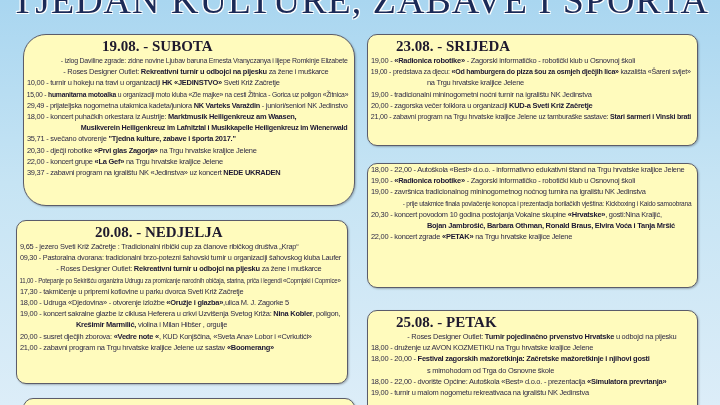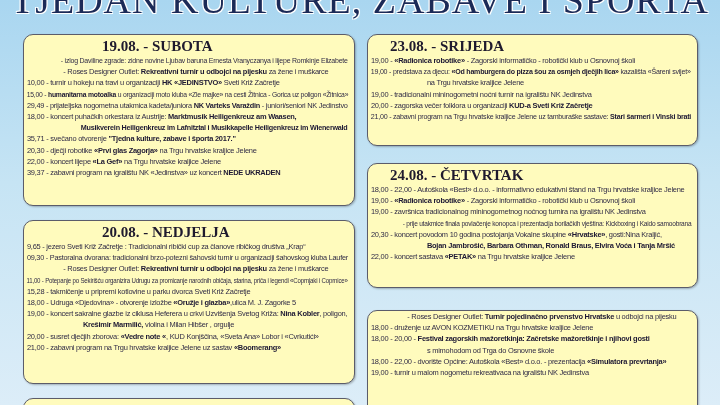--- a/index.html
+++ b/index.html
@@ -20,61 +20,61 @@
     position:absolute; background:#fffbbd;
     border:1.5px solid #5b5c6a; border-radius:10px;
     box-shadow: 1px 1px 2px rgba(0,0,0,0.25);
     overflow:hidden;
   }
   .box h2 {
     margin:0; font-family:"Liberation Serif", serif; font-weight:bold;
     font-size:15px; color:#1f1a2e; line-height:17px;
     padding-left:78px; padding-top:3px;
   }
-  .box.right h2 { padding-left:22px; }
+  .box.right h2 { padding-left:28px; }
   .ev {
     font-family:"Liberation Sans Narrow","Liberation Sans", sans-serif;
     font-size:7.6px; line-height:11.2px; white-space:nowrap;
     letter-spacing:-0.25px; transform-origin:left;
     padding-left:3px; color:#2f2a45;
   }
   .ev b { color:#1d1833; }
   .ev.indent { padding-left:60px; }
   .ev.indent3 { padding-left:40px; }
 </style>
 </head>
 <body>
 
 <div class="title">TJEDAN KULTURE, ZABAVE I SPORTA</div>
 
-<div class="box" style="left:23px; top:34px; width:330px; height:170px;">
+<div class="box" style="left:23px; top:34px; width:330px; height:170px;border-radius:23px;">
   <h2>19.08. - SUBOTA</h2>
   <div>
       <div class="ev indent3" style="transform: scaleX(0.92);"><span>- izlog Daviline zgrade: zidne novine Ljubav baruna Ernesta Vranyczanya i lijepe Romkinje Elizabete</span></div>
       <div class="ev indent3" style="transform: scaleX(0.982);"><span>- Roses Designer Outlet: </span><b>Rekreativni turnir u odbojci na pijesku</b><span> za žene i muškarce</span></div>
       <div class="ev" style="transform: scaleX(0.982);"><span>10,00</span><span> - turnir u hokeju na travi u organizaciji </span><b>HK «JEDINSTVO»</b><span> Sveti Križ Začretje</span></div>
       <div class="ev" style="transform: scaleX(0.895);"><span>15,00</span><span> - </span><b>humanitarna motoalka</b><span> u organizaciji moto kluba «Zle majke» na cesti Žitnica - Gorica uz poligon «Žitnica»</span></div>
       <div class="ev" style="transform: scaleX(0.967);"><span>29,49</span><span> - prijateljska nogometna utakmica kadeta/juniora </span><b>NK Varteks Varaždin</b><span> - juniori/seniori NK Jedinstvo</span></div>
       <div class="ev" style="transform: scaleX(0.982);"><span>18,00</span><span> - koncert puhačkih orkestara iz Austrije: </span><b>Marktmusik Heiligenkreuz am Waasen,</b></div>
       <div class="ev indent" style="transform: scaleX(0.947);"><b>Musikverein Heiligenkreuz im Lafnitztal i  Musikkapelle Heiligenkreuz im Wienerwald</b></div>
       <div class="ev" style="transform: scaleX(0.982);"><span>35,71</span><span> - svečano otvorenje  </span><b>"Tjedna kulture, zabave i športa 2017."</b></div>
       <div class="ev" style="transform: scaleX(0.982);"><span>20,30</span><span> - dječji robotike </span><b>«Prvi glas Zagorja»</b><span> na Trgu hrvatske kraljice Jelene</span></div>
-      <div class="ev" style="transform: scaleX(0.982);"><span>22,00</span><span> - koncert lijepe </span><b>«La Gef»</b><span>  na Trgu hrvatske kraljice Jelene</span></div>
+      <div class="ev" style="transform: scaleX(0.982);"><span>22,00</span><span> - koncert grupe </span><b>«La Gef»</b><span>  na Trgu hrvatske kraljice Jelene</span></div>
       <div class="ev" style="transform: scaleX(0.982);"><span>39,37</span><span> - zabavni program na igralištu NK «Jedinstva» uz koncert </span><b>NEDE UKRADEN</b></div>
     </div>
 </div>
 
-<div class="box" style="left:23px; top:220px; width:330px; height:162px;">
+<div class="box" style="left:16px; top:220px; width:330px; height:162px;">
   <h2>20.08. - NEDJELJA</h2>
   <div>
       <div class="ev" style="transform: scaleX(0.982);"><span>9,65</span><span> - jezero Sveti Križ Začretje : Tradicionalni ribički cup za članove ribičkog društva „Krap“</span></div>
       <div class="ev" style="transform: scaleX(0.964);"><span>09,30</span><span> - Pastoralna dvorana: tradicionalni brzo-potezni šahovski turnir u organizaciji šahovskog kluba Laufer</span></div>
       <div class="ev indent3" style="transform: scaleX(0.982);"><span>- Roses Designer Outlet: </span><b>Rekreativni turnir u odbojci na pijesku</b><span> za žene i muškarce</span></div>
       <div class="ev" style="transform: scaleX(0.808);"><span>11,00</span><span> - Potepanje po Sekirišću organizira Udrugu za promicanje narodnih običaja, starina, priča i legendi «Coprnjaki i Coprnice»</span></div>
-      <div class="ev" style="transform: scaleX(0.982);"><span>15,28</span><span> - takmičenje u pripremi kotlovine u parku dvorca Sveti Križ Začretje</span></div>
+      <div class="ev" style="transform: scaleX(0.982);"><span>17,30</span><span> - takmičenje u pripremi kotlovine u parku dvorca Sveti Križ Začretje</span></div>
       <div class="ev" style="transform: scaleX(0.982);"><span>18,00</span><span> - Udruga  «Djedovina» - otvorenje izložbe  </span><b>«Oružje i glazba»</b><span>,ulica M. J. Zagorke 5</span></div>
       <div class="ev" style="transform: scaleX(0.982);"><span>19,00</span><span> - koncert sakralne glazbe iz ciklusa Heferera u crkvi Uzvišenja Svetog Križa: </span><b>Nina Kobler</b><span>, poligon,</span></div>
       <div class="ev indent" style="transform: scaleX(0.982);"><b>Krešimir Marmilić,</b><span> violina  i Milan Hibšer , orgulje</span></div>
       <div class="ev" style="transform: scaleX(0.982);"><span>20,00</span><span> -  susret dječjih zborova: </span><b>«Vedre note «</b><span>, KUD Konjščina, «Sveta Ana» Lobor i  «Cvrkutići»</span></div>
       <div class="ev" style="transform: scaleX(0.982);"><span>21,00</span><span> - zabavni program na Trgu hrvatske kraljice Jelene uz sastav </span><b>«Boomerang»</b></div>
     </div>
 </div>
 
 <div class="box" style="left:23px; top:398px; width:330px; height:40px;">
   <h2>21.08. - PONEDJELJAK</h2>
@@ -86,33 +86,33 @@
       <div class="ev" style="transform: scaleX(0.982);"><span>19,00</span><span> - </span><b>«Radionica robotike»</b><span> - Zagorski informatičko - robotički klub u Osnovnoj školi</span></div>
       <div class="ev" style="transform: scaleX(0.931);"><span>19,00</span><span> - predstava za djecu: </span><b>«Od hamburgera do pizza šou za osmjeh dječjih lica»</b><span> kazališta «Šareni svijet»</span></div>
       <div class="ev indent" style="transform: scaleX(0.982);"><span>na Trgu hrvatske kraljice Jelene</span></div>
       <div class="ev" style="transform: scaleX(0.982);"><span>19,00</span><span> - tradicionalni mininogometni noćni turnir na igralištu NK Jedinstva</span></div>
       <div class="ev" style="transform: scaleX(0.982);"><span>20,00</span><span> - zagorska večer folklora u organizaciji </span><b>KUD-a Sveti Križ Začretje</b></div>
       <div class="ev" style="transform: scaleX(0.936);"><span>21,00</span><span> - zabavni program na Trgu hrvatske kraljice Jelene uz tamburaške sastave: </span><b>Stari šarmeri i Vinski brati</b></div>
     </div>
 </div>
 
 <div class="box right" style="left:367px; top:163px; width:329px; height:123px;">
-  <h2>24.08. - ČETVRTAK</h2>
   <div>
       <div class="ev" style="transform: scaleX(0.982);"><span>18,00 - 22,00</span><span> -  Autoškola «Best» d.o.o. -  informativno edukativni štand na Trgu hrvatske kraljice Jelene</span></div>
       <div class="ev" style="transform: scaleX(0.982);"><span>19,00</span><span> - </span><b>«Radionica robotike»</b><span> - Zagorski informatičko - robotički klub u Osnovnoj školi</span></div>
       <div class="ev" style="transform: scaleX(0.982);"><span>19,00</span><span> - završnica tradicionalnog mininogometnog noćnog turnira na igralištu NK Jedinstva</span></div>
       <div class="ev indent3" style="transform: scaleX(0.866);"><span>- prije utakmice finala povlačenje konopca i prezentacija borilačkih vještina: Kickboxing i Kaido samoobrana</span></div>
       <div class="ev" style="transform: scaleX(0.982);"><span>20,30</span><span> -  koncert povodom 10 godina postojanja Vokalne skupine </span><b>«Hrvatske»</b><span>, gosti:Nina Kraljić,</span></div>
       <div class="ev indent" style="transform: scaleX(0.982);"><b>Bojan Jambrošić, Barbara Othman, Ronald Braus, Elvira Voća i Tanja Mršić</b></div>
-      <div class="ev" style="transform: scaleX(0.982);"><span>22,00</span><span> - koncert sastava </span><b>«PETAK»</b><span> na Trgu hrvatske kraljice Jelene</span></div>
+      <div class="ev" style="transform: scaleX(0.982);"><span>22,00</span><span> - koncert zgrade </span><b>«PETAK»</b><span> na Trgu hrvatske kraljice Jelene</span></div>
     </div>
 </div>
 
 <div class="box right" style="left:367px; top:310px; width:329px; height:110px;">
+  <h2>25.08. - PETAK</h2>
   <div>
       <div class="ev indent3" style="transform: scaleX(0.982);"><span>- Roses Designer Outlet: </span><b>Turnir pojedinačno prvenstvo Hrvatske</b><span> u odbojci na pijesku</span></div>
       <div class="ev" style="transform: scaleX(0.982);"><span>18,00</span><span> - druženje uz AVON KOZMETIKU na Trgu hrvatske kraljice Jelene</span></div>
       <div class="ev" style="transform: scaleX(0.982);"><span>18,00 - 20,00</span><span> - </span><b>Festival zagorskih mažoretkinja: Začretske mažoretkinje i njihovi gosti</b></div>
       <div class="ev indent" style="transform: scaleX(0.982);"><span>s mimohodom od Trga do Osnovne škole</span></div>
       <div class="ev" style="transform: scaleX(0.982);"><span>18,00 - 22,00</span><span> - dvorište Općine: Autoškola «Best» d.o.o. -  prezentacija </span><b>«Simulatora prevrtanja»</b></div>
       <div class="ev" style="transform: scaleX(0.982);"><span>19,00</span><span> - turnir u malom nogometu rekreativaca  na igralištu NK Jedinstva</span></div>
     </div>
 </div>
 

